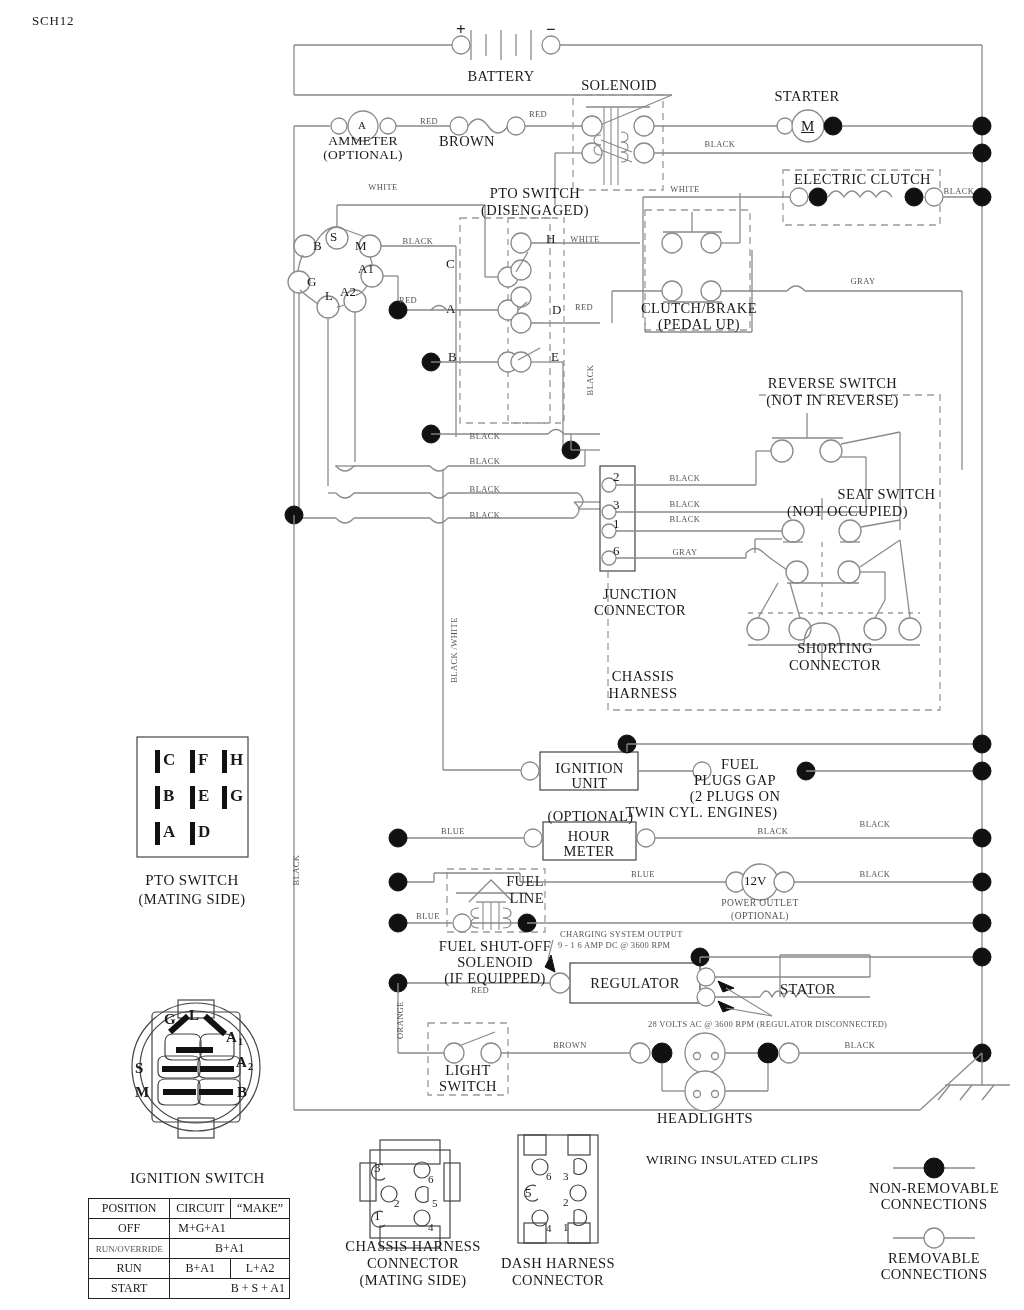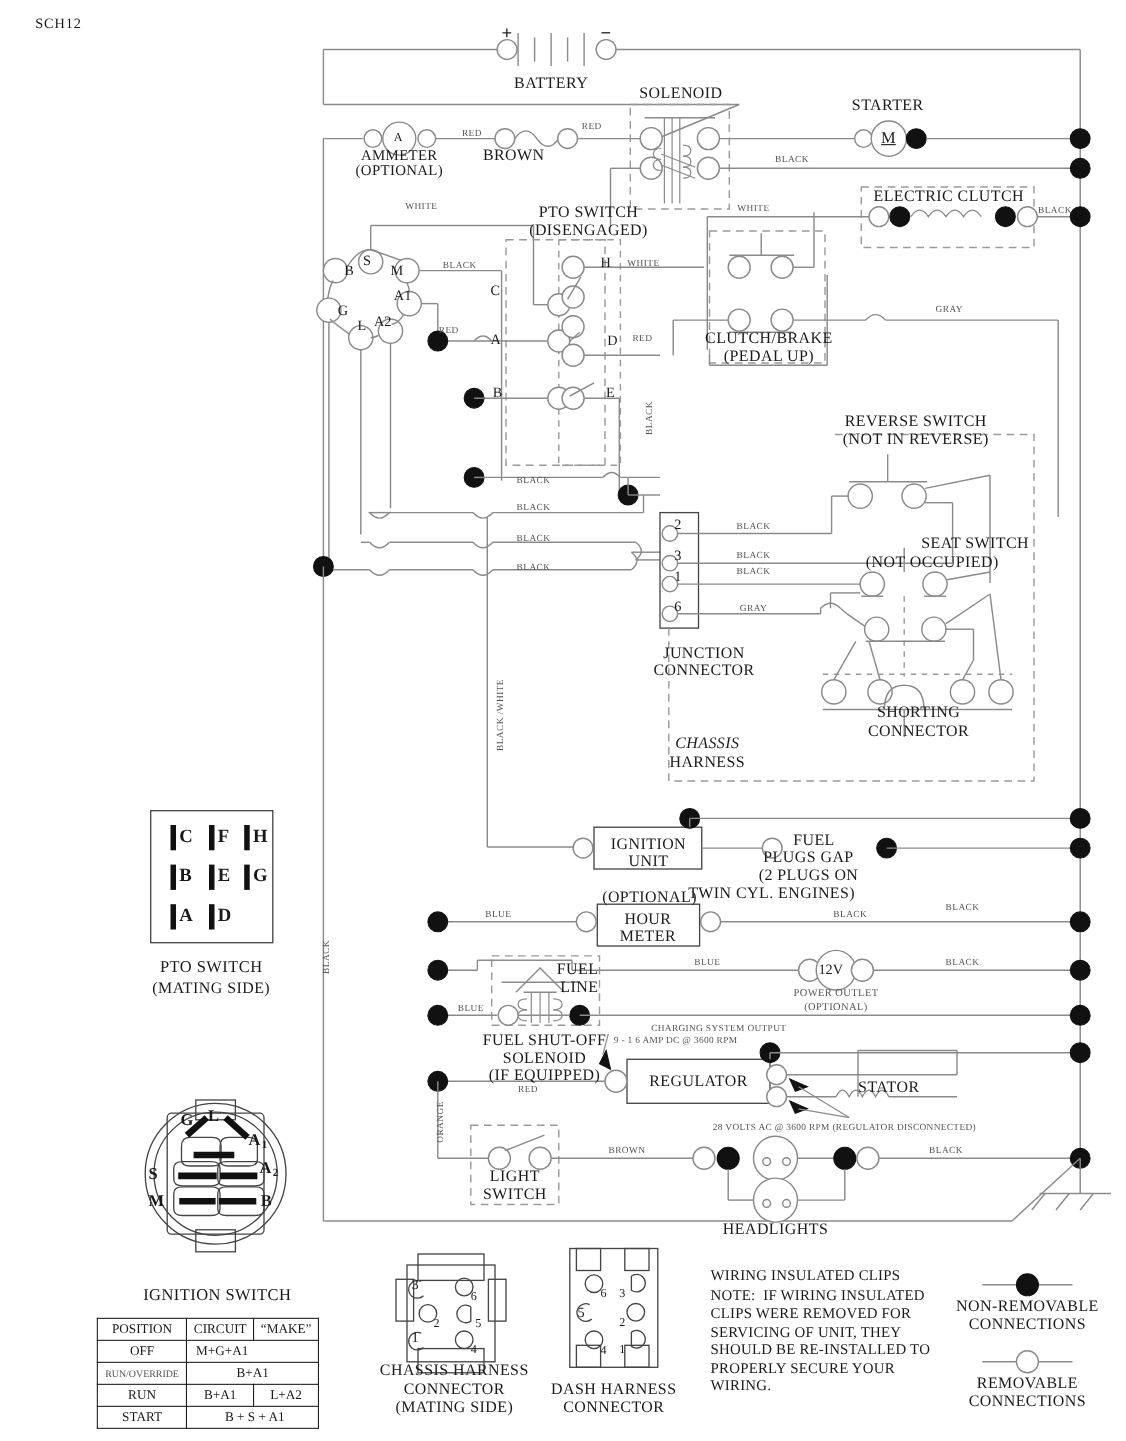--- a/index.html
+++ b/index.html
@@ -542,21 +542,21 @@
 
 <div class="lbl term" style="left:613px;top:470px;">2</div>
 <div class="lbl term" style="left:613px;top:498px;">3</div>
 <div class="lbl term" style="left:613px;top:517px;">1</div>
 <div class="lbl term" style="left:613px;top:544px;">6</div>
 
 <div class="lbl capb" style="left:575px;top:586px;width:130px;">JUNCTION</div>
 <div class="lbl capb" style="left:575px;top:602px;width:130px;">CONNECTOR</div>
 <div class="lbl capb" style="left:770px;top:640px;width:130px;">SHORTING</div>
 <div class="lbl capb" style="left:770px;top:657px;width:130px;">CONNECTOR</div>
-<div class="lbl capb" style="left:578px;top:668px;width:130px;font-style:italic;">CHASSIS</div>
+<div class="lbl capb" style="left:578px;top:668px;width:130px;">CHASSIS</div>
 <div class="lbl capb" style="left:578px;top:685px;width:130px;">HARNESS</div>
 
 <div class="lbl wire vert" style="left:450px;top:690px;transform:rotate(-90deg);width:80px;">BLACK /WHITE</div>
 <div class="lbl wire vert" style="left:292px;top:900px;transform:rotate(-90deg);width:60px;">BLACK</div>
 <div class="lbl wire vert" style="left:396px;top:1050px;transform:rotate(-90deg);width:60px;">ORANGE</div>
 
 <div class="lbl capb" style="left:542px;top:760px;width:95px;">IGNITION</div>
 <div class="lbl capb" style="left:542px;top:775px;width:95px;">UNIT</div>
 
 <div class="lbl capb" style="left:665px;top:756px;width:150px;">FUEL</div>
@@ -578,21 +578,21 @@
 <div class="lbl wire" style="left:405px;top:912px;width:46px;">BLUE</div>
 <div class="lbl wire" style="left:457px;top:986px;width:46px;">RED</div>
 
 <div class="lbl" style="left:744px;top:874px;font-size:13px;">12V</div>
 <div class="lbl wire" style="left:700px;top:898px;width:120px;font-size:9.5px;">POWER OUTLET</div>
 <div class="lbl wire" style="left:700px;top:911px;width:120px;font-size:9.5px;">(OPTIONAL)</div>
 <div class="lbl wire" style="left:620px;top:870px;width:46px;">BLUE</div>
 <div class="lbl wire" style="left:850px;top:870px;width:50px;">BLACK</div>
 <div class="lbl wire" style="left:748px;top:827px;width:50px;">BLACK</div>
 
-<div class="lbl tiny" style="left:592px;top:930px;width:240px;text-align:left;">CHARGING SYSTEM OUTPUT</div>
+<div class="lbl tiny" style="left:560px;top:930px;width:240px;text-align:left;">CHARGING SYSTEM OUTPUT</div>
 <div class="lbl tiny" style="left:558px;top:941px;width:260px;text-align:left;">9 - 1 6 AMP DC @ 3600 RPM</div>
 
 <div class="lbl capb" style="left:572px;top:975px;width:126px;">REGULATOR</div>
 <div class="lbl capb" style="left:758px;top:981px;width:100px;">STATOR</div>
 <div class="lbl tiny" style="left:648px;top:1020px;width:310px;text-align:left;">28 VOLTS AC @ 3600 RPM (REGULATOR DISCONNECTED)</div>
 
 <div class="lbl capb" style="left:428px;top:1062px;width:80px;">LIGHT</div>
 <div class="lbl capb" style="left:428px;top:1078px;width:80px;">SWITCH</div>
 <div class="lbl wire" style="left:540px;top:1041px;width:60px;">BROWN</div>
 <div class="lbl capb" style="left:645px;top:1110px;width:120px;">HEADLIGHTS</div>
@@ -635,21 +635,21 @@
     <td class="sml">RUN/OVERRIDE</td>
     <td colspan="2">B+A1</td>
   </tr>
   <tr>
     <td>RUN</td>
     <td>B+A1</td>
     <td>L+A2</td>
   </tr>
   <tr>
     <td>START</td>
-    <td colspan="2" style="text-align:center;padding-left:8px;">B + S + A1</td>
+    <td colspan="2" style="text-align:right;padding-left:8px;">B + S + A1</td>
   </tr>
 </tbody>
     </table>
 
 <div class="lbl term" style="left:374px;top:1161px;">3</div>
 <div class="lbl term" style="left:428px;top:1173px;font-size:11px;">6</div>
 <div class="lbl term" style="left:394px;top:1197px;font-size:11px;">2</div>
 <div class="lbl term" style="left:432px;top:1197px;font-size:11px;">5</div>
 <div class="lbl term" style="left:374px;top:1209px;">1</div>
 <div class="lbl term" style="left:428px;top:1221px;font-size:11px;">4</div>
@@ -660,25 +660,19 @@
 <div class="lbl term" style="left:546px;top:1170px;font-size:11px;">6</div>
 <div class="lbl term" style="left:563px;top:1170px;font-size:11px;">3</div>
 <div class="lbl term" style="left:525px;top:1186px;">5</div>
 <div class="lbl term" style="left:563px;top:1196px;font-size:11px;">2</div>
 <div class="lbl term" style="left:546px;top:1222px;font-size:11px;">4</div>
 <div class="lbl term" style="left:563px;top:1221px;font-size:11px;">1</div>
 <div class="lbl capb" style="left:478px;top:1255px;width:160px;">DASH HARNESS</div>
 <div class="lbl capb" style="left:478px;top:1272px;width:160px;">CONNECTOR</div>
 
 <div class="lbl note" style="left:646px;top:1152px;width:240px;text-align:left;">WIRING INSULATED CLIPS</div>
-<div class="lbl note" style="left:646px;top:1170px;width:250px;text-align:left;">NOTE:  IF WIRING INSULATED
-CLIPS WERE REMOVED FOR
-SERVICING OF UNIT, THEY
-SHOULD BE RE-INSTALLED TO
-PROPERLY SECURE YOUR
-WIRING.</div>
 
 <div class="lbl capb" style="left:864px;top:1180px;width:140px;">NON-REMOVABLE</div>
 <div class="lbl capb" style="left:864px;top:1196px;width:140px;">CONNECTIONS</div>
 <div class="lbl capb" style="left:864px;top:1250px;width:140px;">REMOVABLE</div>
 <div class="lbl capb" style="left:864px;top:1266px;width:140px;">CONNECTIONS</div>
 
 </div>
 
 </body></html>

